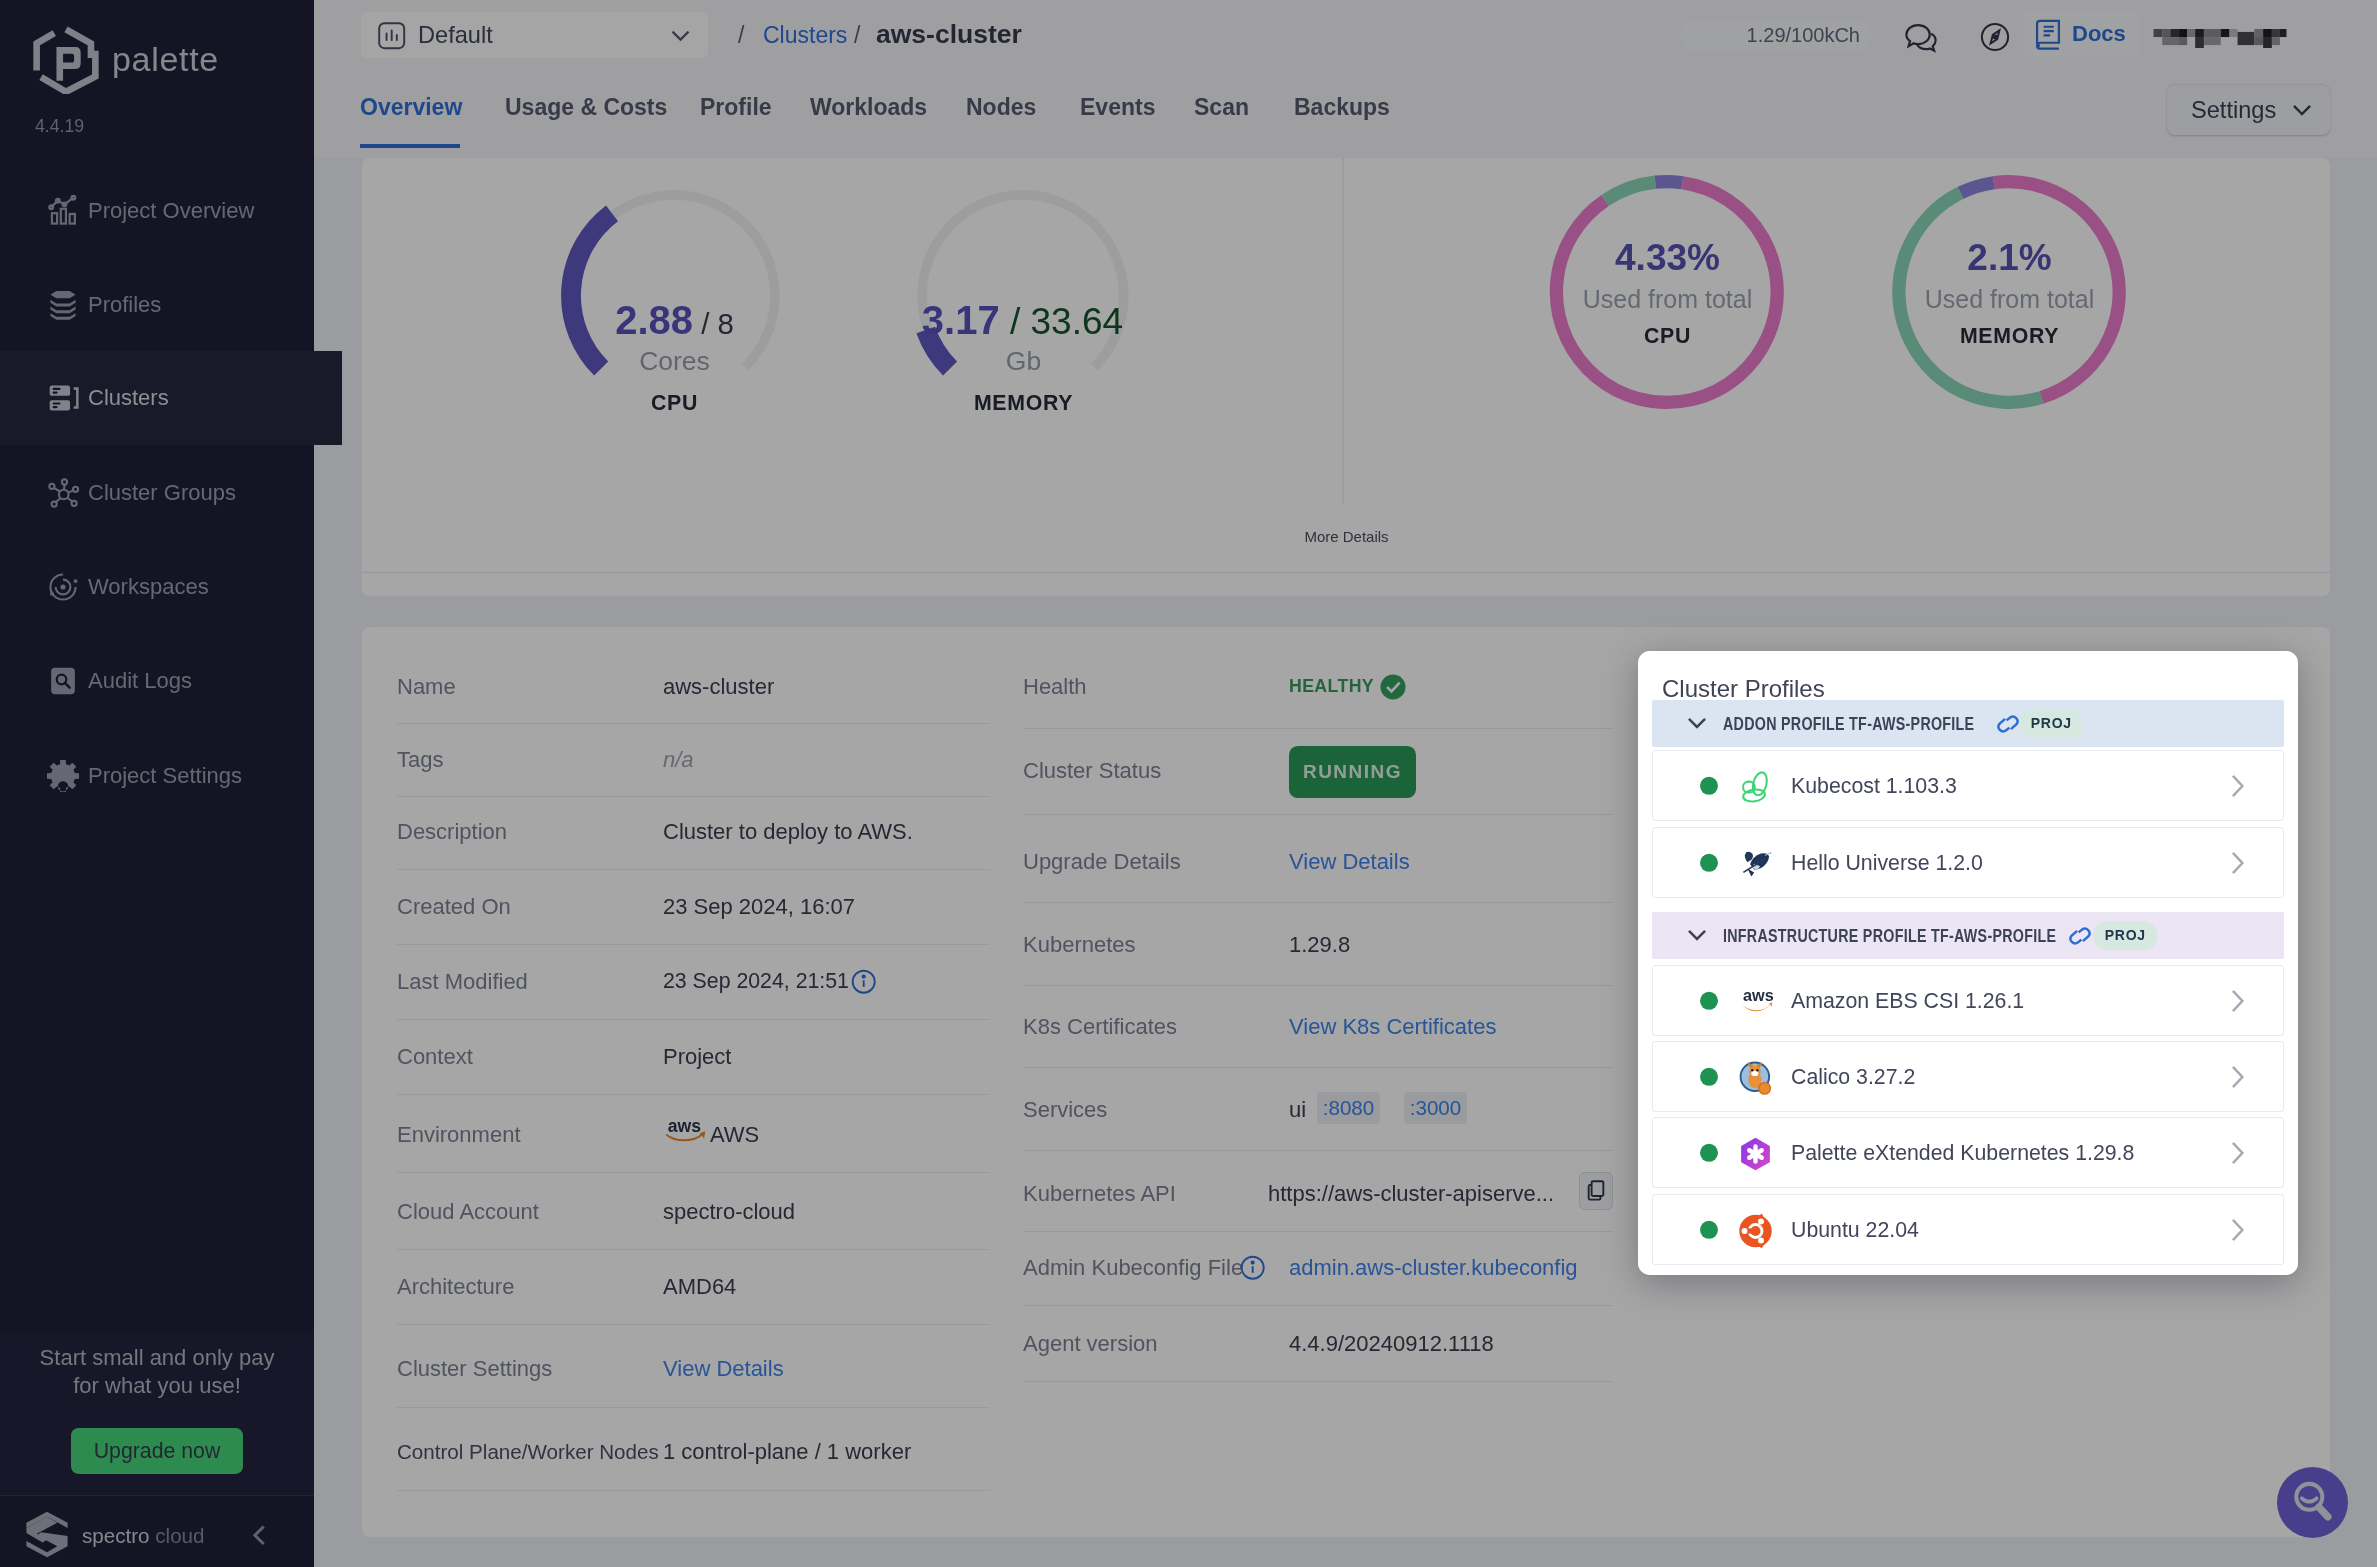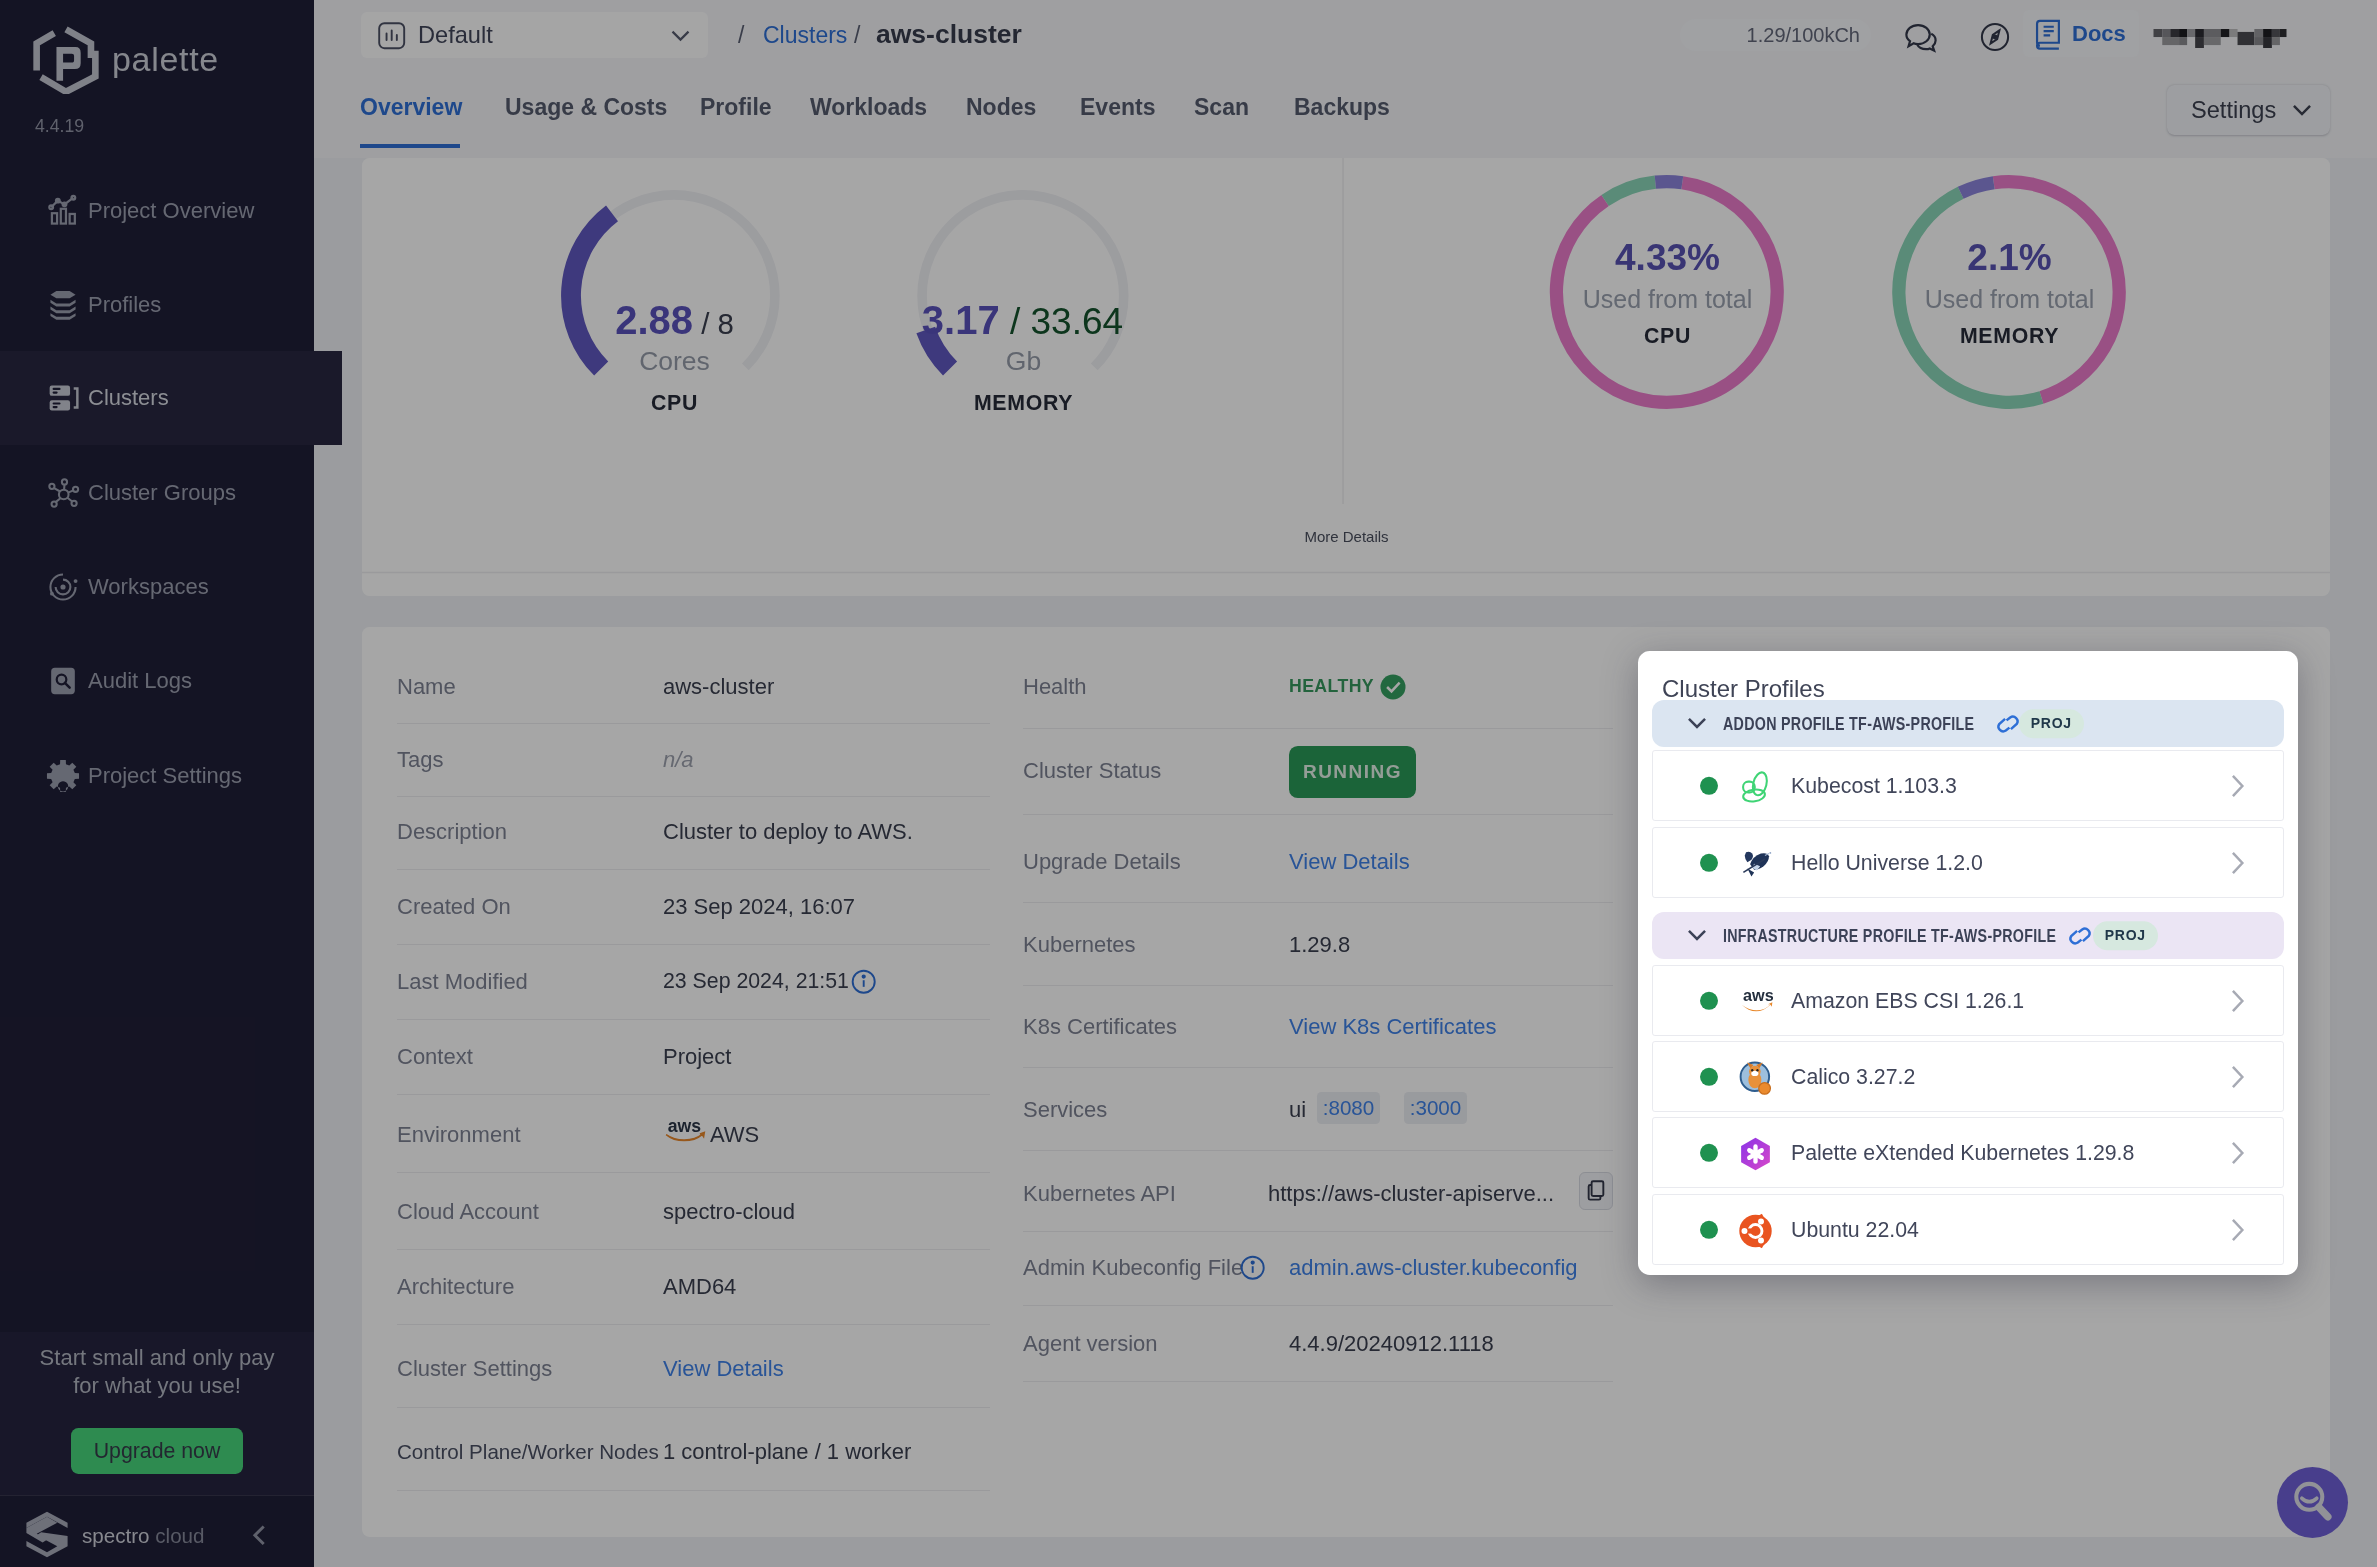--- a/index.html
+++ b/index.html
@@ -26,21 +26,21 @@
 
 
 .dl { position:absolute; font-size:22px; color:#7d8293; white-space:nowrap; }
 .dv { position:absolute; font-size:22px; color:#3b4050; white-space:nowrap; }
 .link { color:#3f82e8; }
 .hair { position:absolute; height:0.7px; background:#ededf0; }
 
 
 .overlay { position:absolute; inset:0; background:rgba(0,0,0,0.35); z-index:50; }
 .modal { position:absolute; left:1638px; top:651px; width:660px; height:624px; background:#ffffff; border-radius:11.8px; z-index:60; box-shadow:0 8.8px 35px rgba(40,40,60,0.35); }
-.msec { position:absolute; left:14px; width:632px; height:47px; border-radius:12px; }
+.msec { position:absolute; left:14px; width:632px; height:47px; border-radius:2px; }
 .mrow { position:absolute; left:14px; width:632px; height:71px; background:#fff; border:0.7px solid #e9eaef; border-radius:2.9px; }
 .mrow .dot { position:absolute; left:47px; top:50%; transform:translateY(-50%); width:18.4px; height:18.4px; border-radius:50%; background:#1f9150; }
 .mrow .ric { position:absolute; left:85px; top:50%; transform:translateY(-50%); width:35px; height:35px; }
 .mrow .rtx { position:absolute; left:138px; top:50%; transform:translateY(-50%); font-size:21.3px; color:#41465a; font-weight:500; white-space:nowrap; }
 .mrow .chev { position:absolute; right:37px; top:50%; transform:translateY(-50%); }
 .mchev { position:absolute; left:34px; top:50%; transform:translateY(-50%); }
 .msec .mtx { position:absolute; left:71px; top:50%; transform:translateY(-50%) scaleX(0.75); transform-origin:left center; font-size:19px; font-weight:bold; color:#3c4257; letter-spacing:0.4px; white-space:nowrap; }
 .pill { position:absolute; top:50%; transform:translateY(-50%); height:29.4px; line-height:29.4px; padding:0 11.8px; background:#d6e8df; border-radius:14.7px; font-size:14px; font-weight:bold; color:#20384a; letter-spacing:0.7px; }
 
 .fab { position:absolute; left:2277px; top:1467px; width:71px; height:71px; border-radius:50%; background:#6f60d8; z-index:40; }

